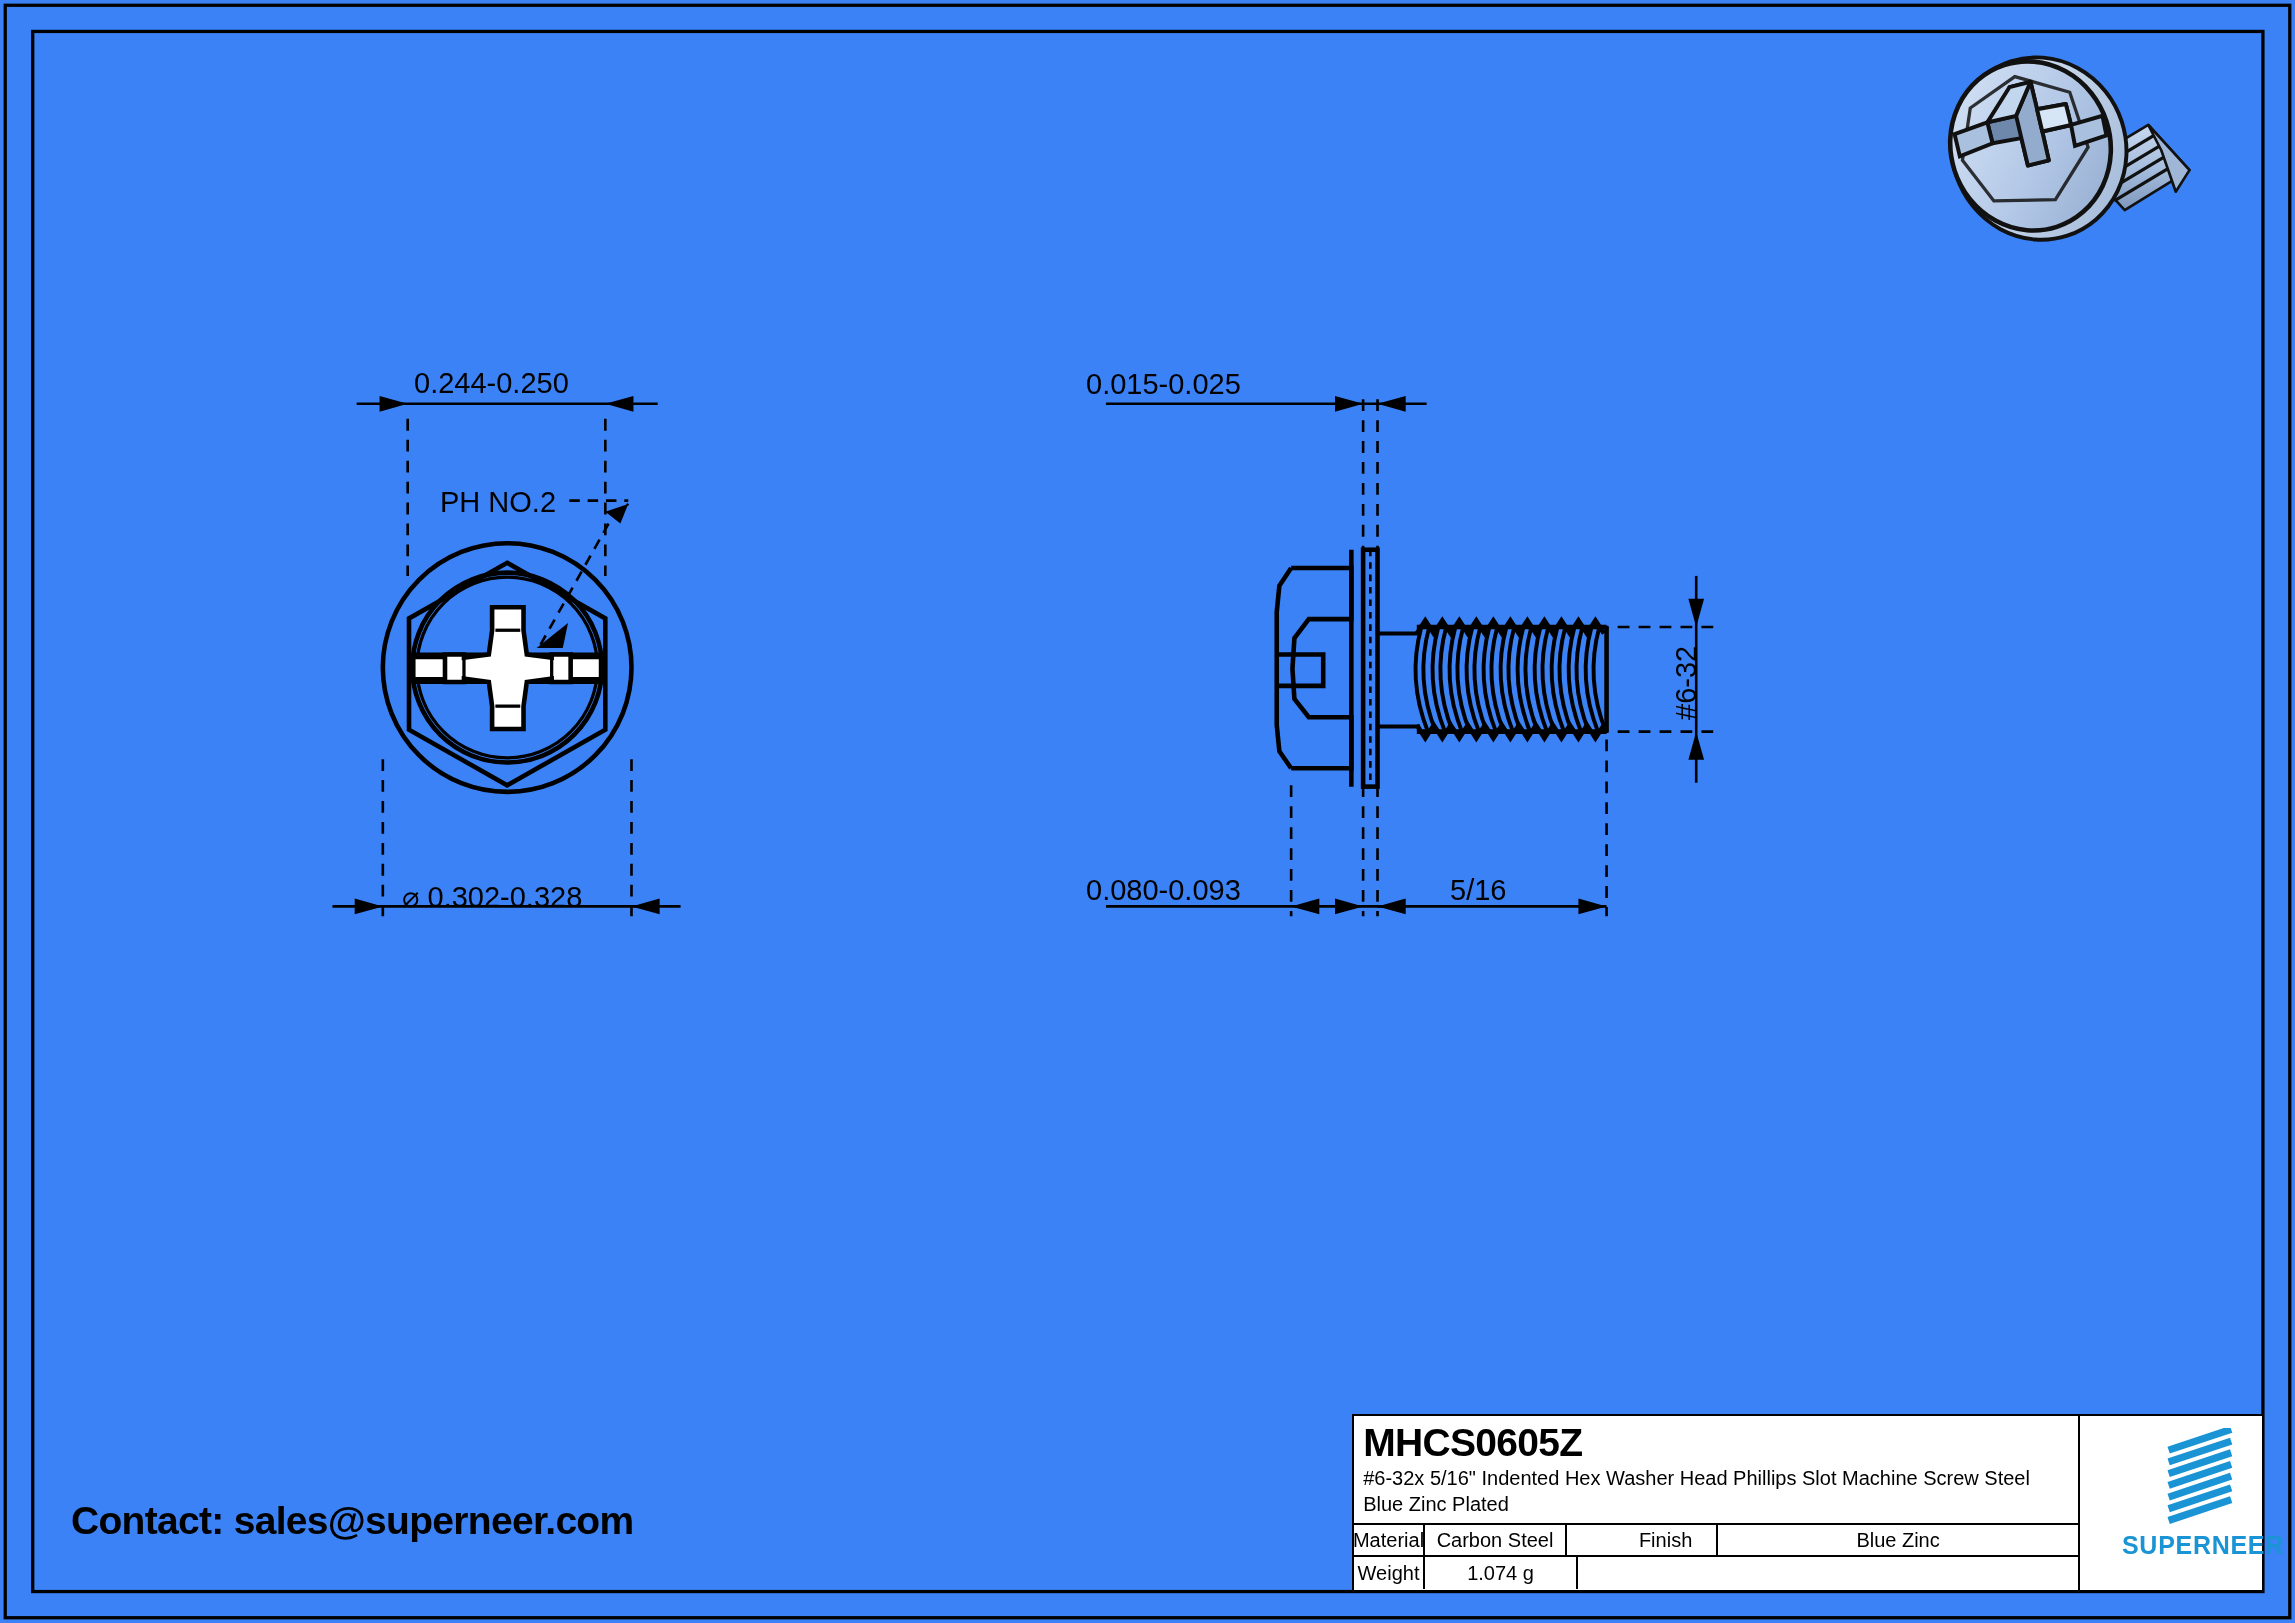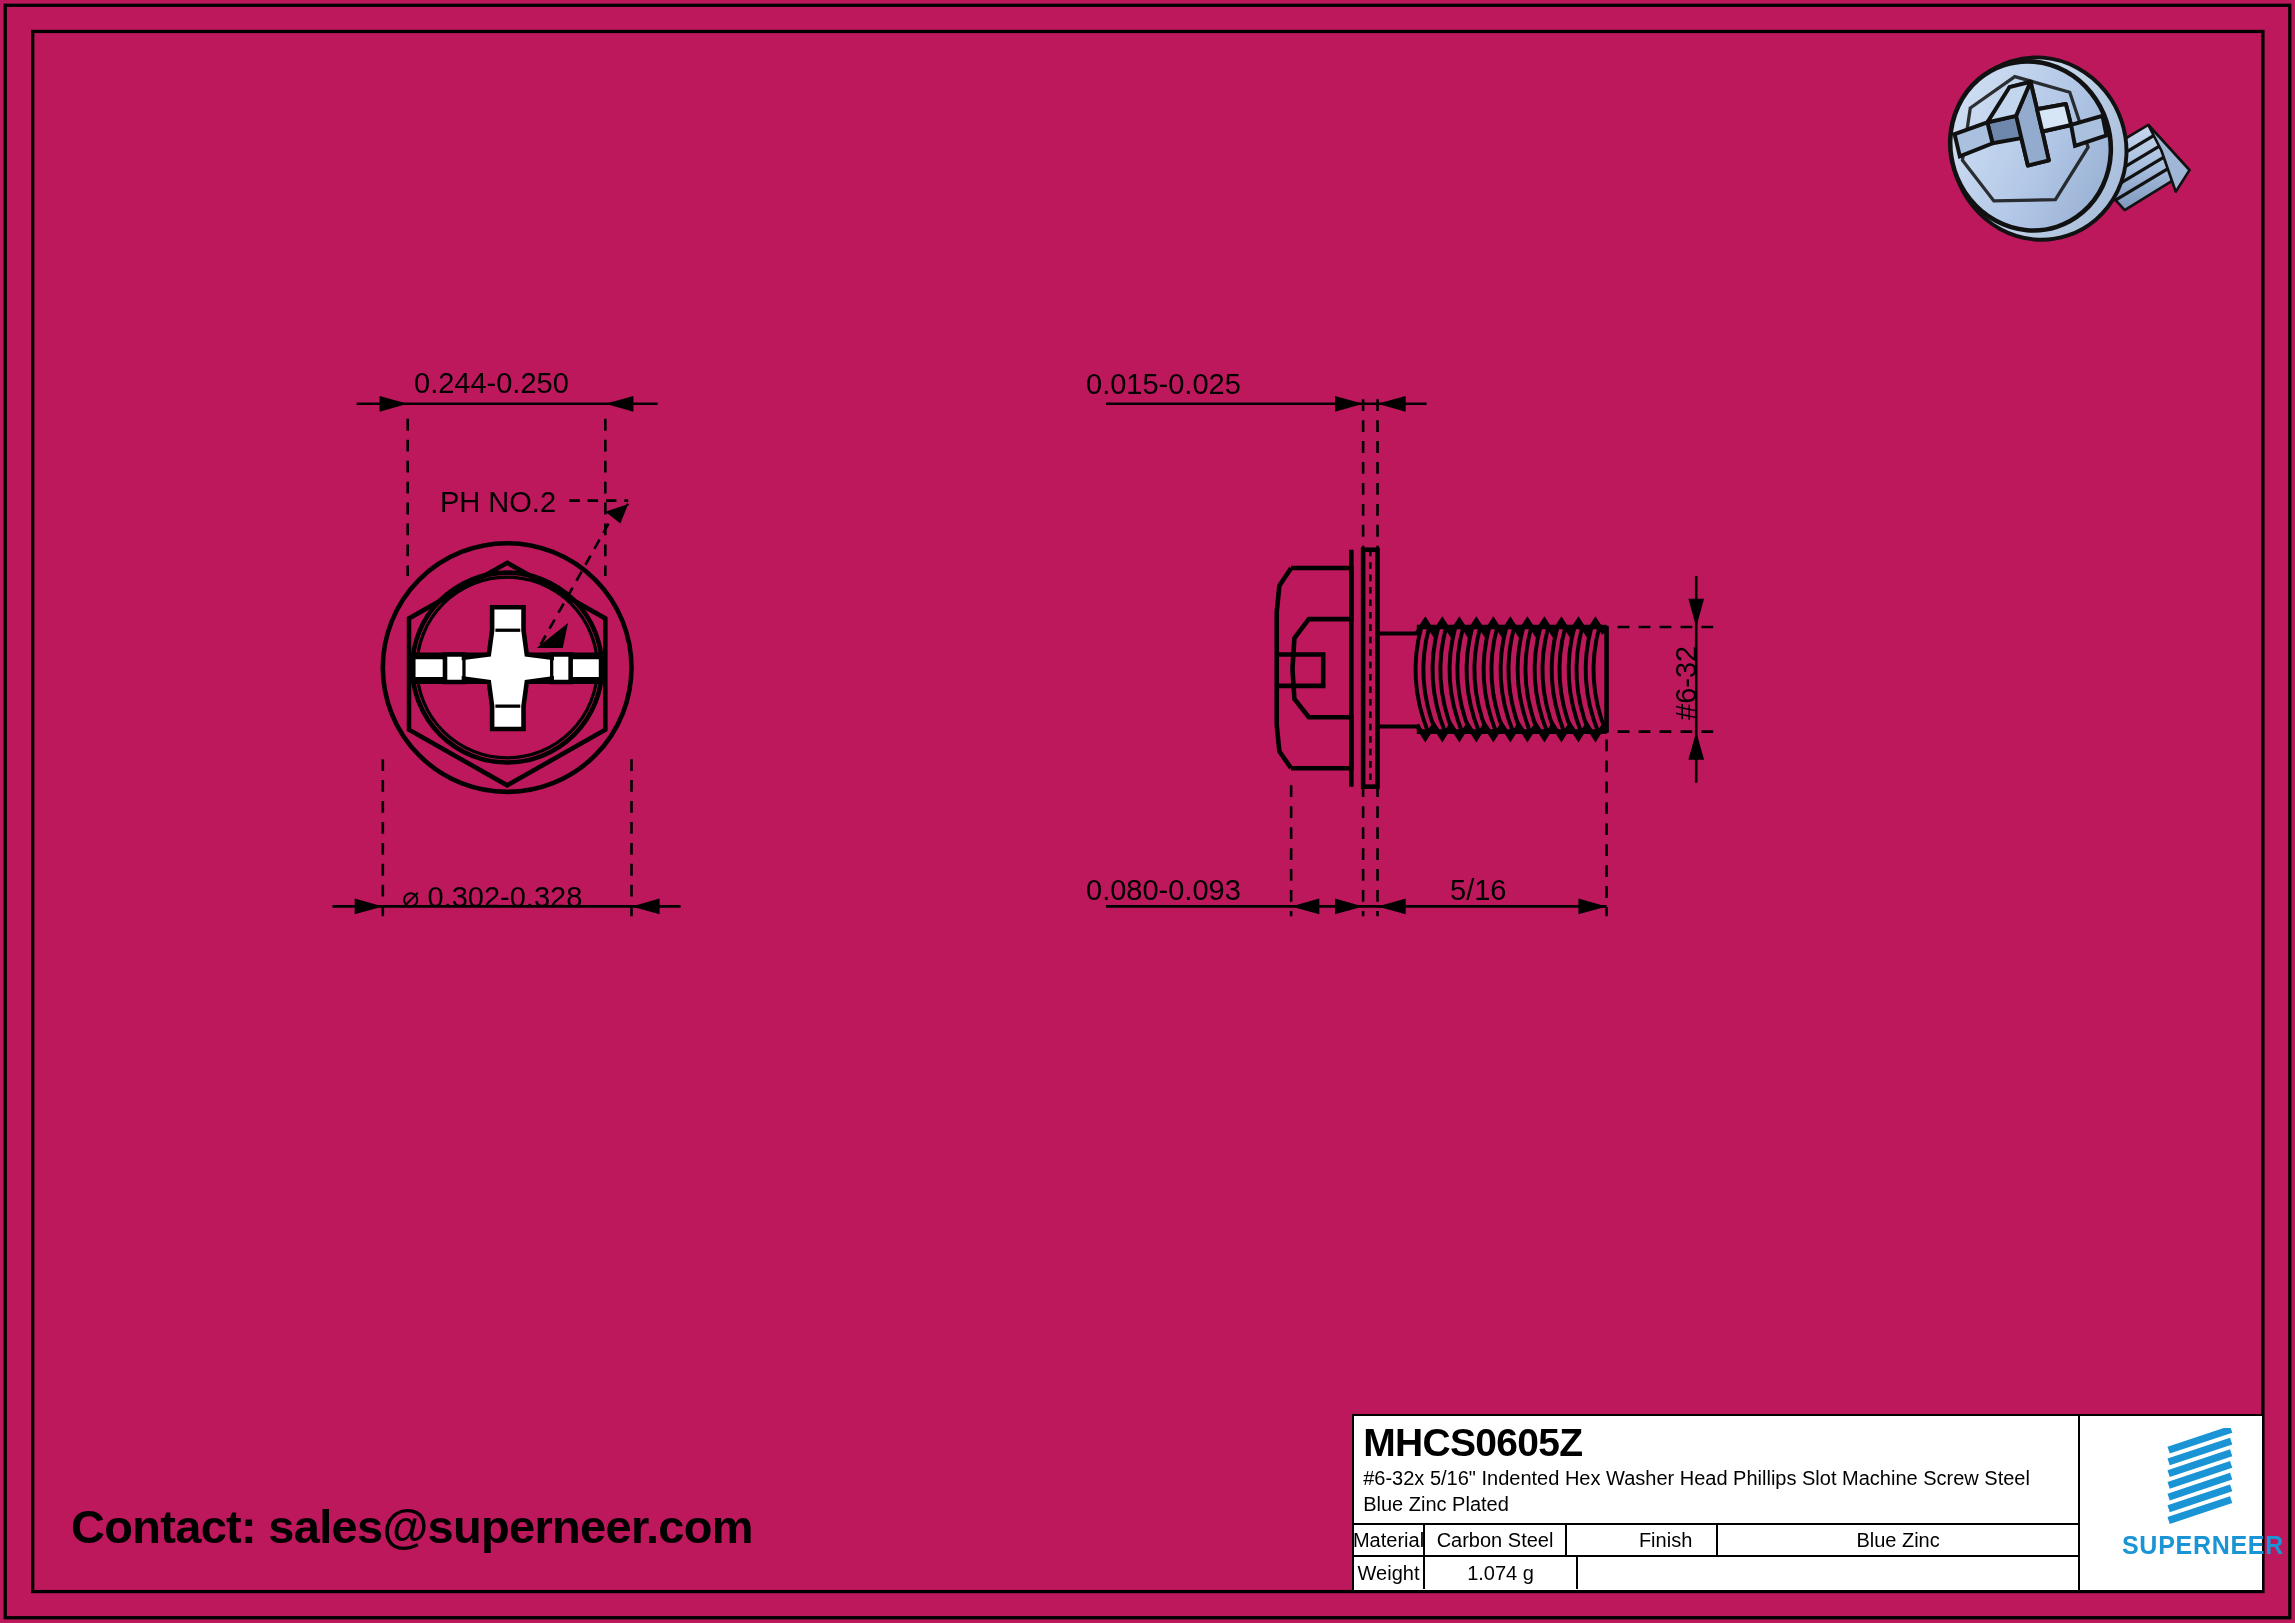--- a/index.html
+++ b/index.html
@@ -7,21 +7,21 @@
     padding: 0;
     background: #ffffff;
   }
   body {
     font-family: "Liberation Sans", sans-serif;
   }
   #sheet {
     position: relative;
     width: 2295px;
     height: 1623px;
-    background: #be185d;
+    background: #3b82f6;
     overflow: hidden;
   }
   #sheet svg.layer {
     position: absolute;
     left: 0;
     top: 0;
     width: 2295px;
     height: 1623px;
   }
   .dimtext {
@@ -33,21 +33,21 @@
     letter-spacing: 0px;
   }
   .dimtext.vert {
     transform: rotate(-90deg);
     transform-origin: left top;
   }
   #contact-line {
     position: absolute;
     left: 71px;
     top: 1499px;
-    font-size: 47px;
+    font-size: 39px;
     font-weight: bold;
     color: #000000;
     white-space: nowrap;
     letter-spacing: -0.7px;
   }
   
   #title-block {
     position: absolute;
     left: 1352px;
     top: 1414px;

